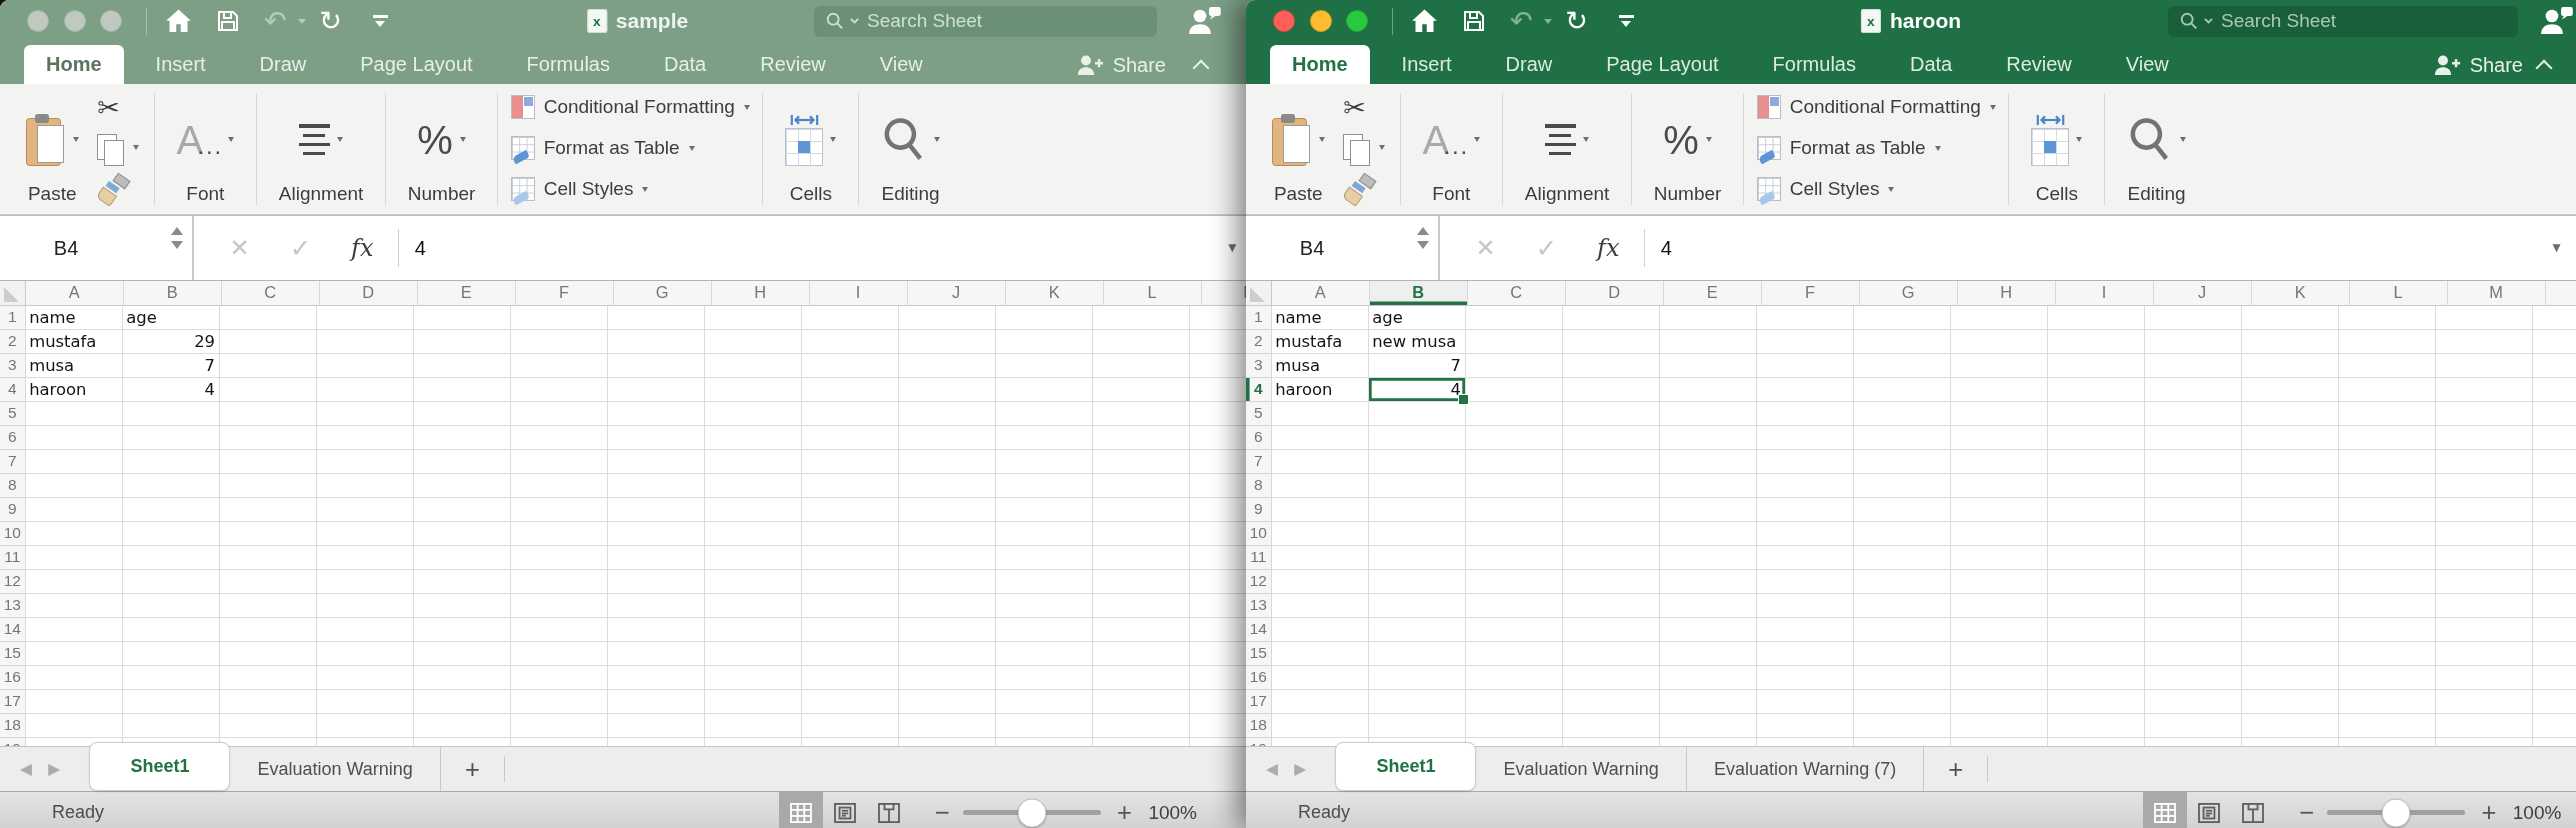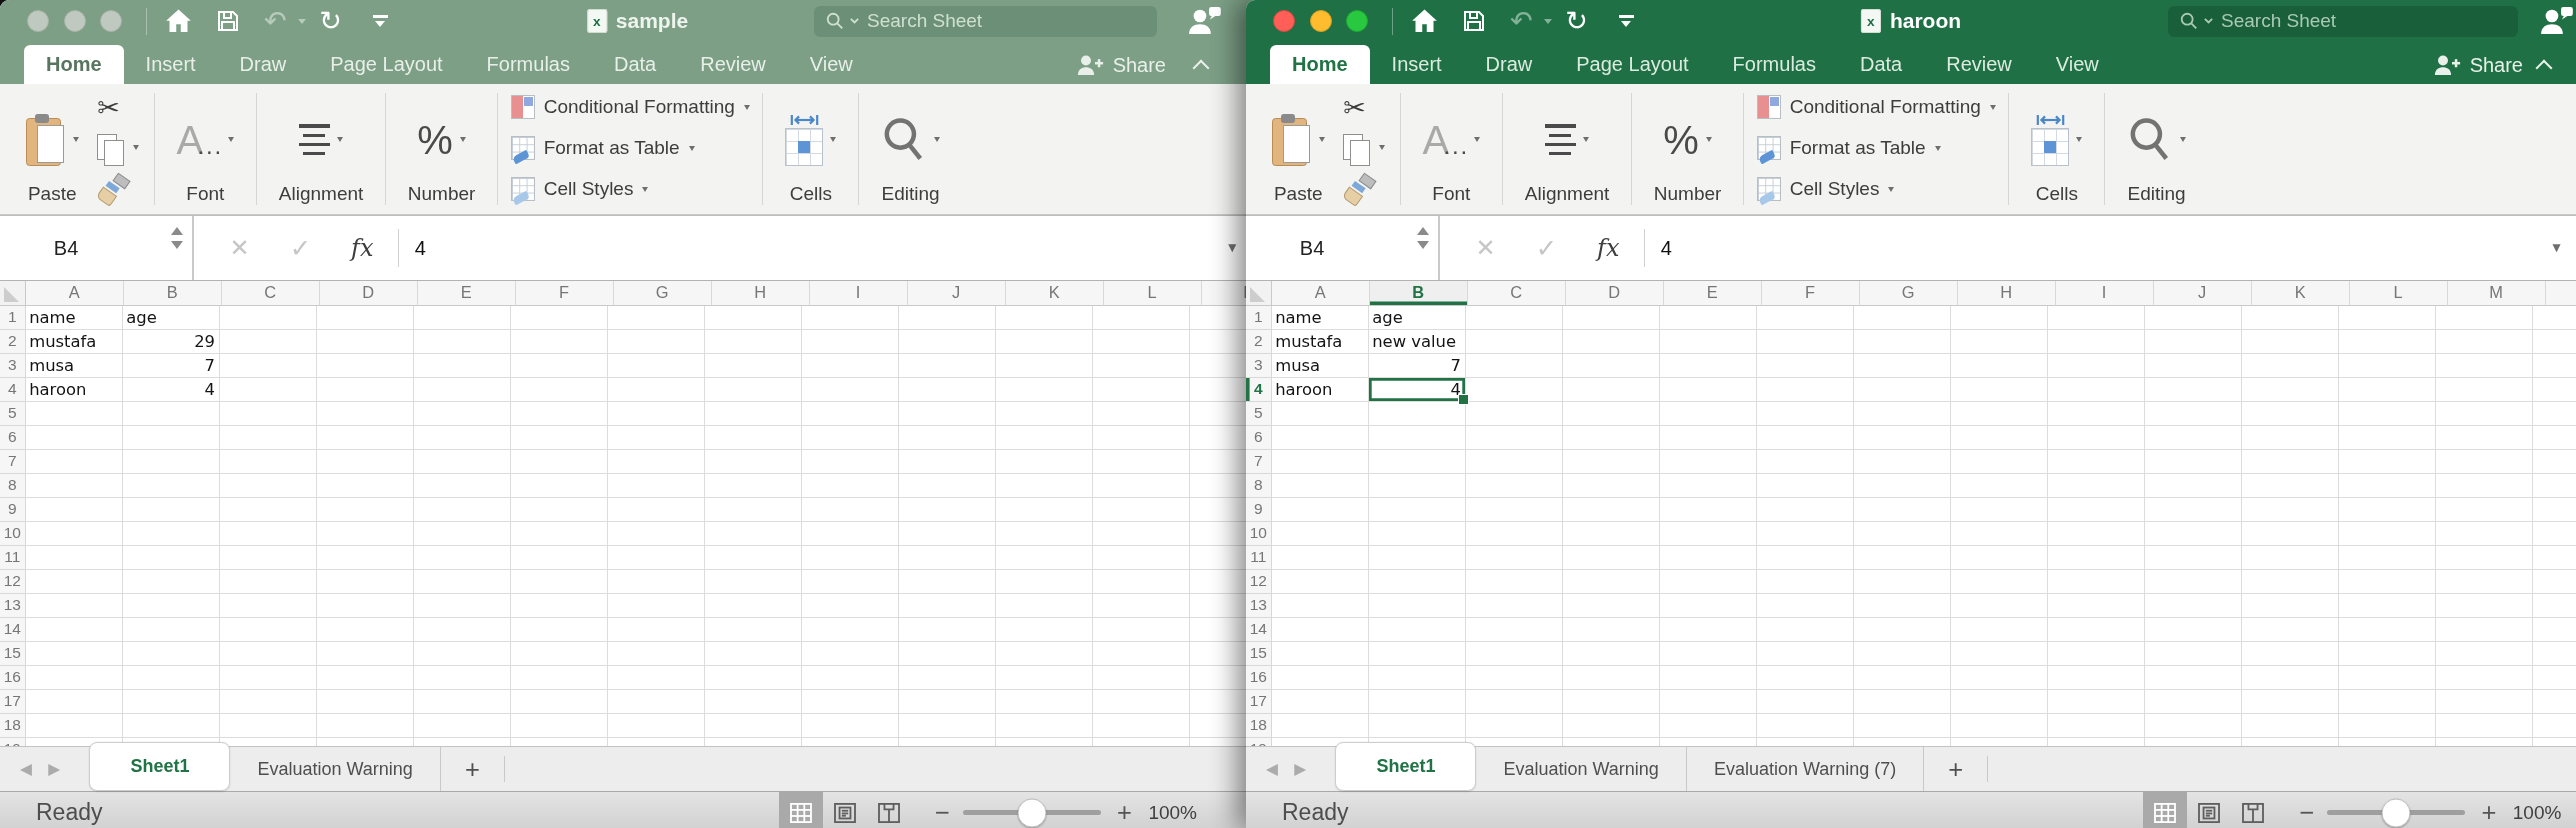--- a/index.html
+++ b/index.html
@@ -35,21 +35,21 @@
   .win-active .searchbox{background:#19603a;right:58px;width:328px;}
   .searchbox,.searchbox *{color:#cfe0d2;}
   .win-active .searchbox,.win-active .searchbox *{color:#a9c9b4;}
   .s-ph{font-size:19px;}
   .person{position:absolute;top:6.4px;}
   .win-inactive .person{right:53px;}
   .win-active .person{right:1.8px;}
 
   
   .tabrow{position:relative;height:42px;display:flex;align-items:flex-end;padding-left:24px;}
-  .rtabs{display:flex;align-items:flex-end;gap:0;}
+  .rtabs{display:flex;align-items:flex-end;gap:10px;}
   .rtab{font-size:20px;color:#e8efe9;padding:8.2px 22px;data:;}
   .win-active .rtab{color:#dcebe0;}
   .rtab.active{background:#fff;border-radius:6.4px 6.4px 0 0;font-weight:bold;}
   .win-active .rtab.active{color:#217346;}
   .win-inactive .rtab.active{color:#587560;}
   .share{position:absolute;bottom:7.3px;display:flex;align-items:center;gap:8.2px;color:#e9f0ea;font-size:20px;}
   .win-inactive .share{right:109px;}
   .win-active .share{right:53px;}
   .collapse{position:absolute;bottom:11px;width:14.6px;height:14.6px;}
   .collapse:before{content:"";position:absolute;left:0.9px;top:3.6px;width:10px;height:10px;border-left:2.7px solid #e9f0ea;border-top:2.7px solid #e9f0ea;transform:rotate(45deg);}
@@ -139,21 +139,21 @@
   .sheetbar{height:44px;background:#ededed;border-top:0.9px solid #c3c3c3;display:flex;align-items:center;padding-left:20px;position:relative;}
   .nav-l,.nav-r{color:#ababab;font-size:15.5px;margin-right:16.4px;}
   .stabs{display:flex;align-items:center;height:100%;margin-left:12.8px;}
   .stab{font-size:18px;color:#4f4f4f;padding:0 27px;height:100%;display:flex;align-items:center;border-right:0.9px solid #c9c9c9;}
   .stab:first-child{border-left:0.9px solid #c9c9c9;}
   .stab.active{background:#fff;color:#217346;font-weight:bold;border:0.9px solid #cdcdcd;border-radius:8.2px;height:47px;margin-top:-5.5px;padding:0 40px;position:relative;z-index:2;box-shadow:0 0.9px 1.8px rgba(0,0,0,.12);}
   .addsheet{font-size:25.5px;color:#4f4f4f;padding:0 24px;border-right:0.9px solid #c9c9c9;height:60%;display:flex;align-items:center;}
 
   
   .statusbar{height:41px;background:linear-gradient(#e4e4e4,#cfcfcf);border-top:0.9px solid #a9a9a9;display:flex;align-items:center;}
-  .ready{font-size:23px;color:#4d4d4d;margin-left:36px;}
+  .ready{font-size:18px;color:#4d4d4d;margin-left:52px;}
   .sb-right{margin-left:auto;display:flex;align-items:center;height:100%;}
   .view-btn{width:44px;height:100%;display:flex;align-items:center;justify-content:center;color:#5e5e5e;}
   .view-btn.active{background:#a9a9a9;color:#fff;}
   .z-minus{font-size:25.5px;color:#555;margin:0 12.8px 0 24px;}
   .z-track{width:138px;height:4.6px;background:#9f9f9f;border-radius:2.7px;position:relative;}
   .z-knob{position:absolute;left:50%;top:50%;transform:translate(-50%,-50%);width:27px;height:27px;border-radius:50%;background:#fff;border:0.9px solid #bdbdbd;box-shadow:0 0.9px 1.8px rgba(0,0,0,.25);}
   .z-plus{font-size:25.5px;color:#555;margin:0 16.4px;}
   .z-pct{font-size:19px;color:#3f3f3f;}
   .win-inactive .z-pct{margin-right:78px;}
   .win-active .z-pct{margin-right:14.6px;}
@@ -981,21 +981,21 @@
         <div class="g-cell"></div>
         <div class="g-cell"></div>
         <div class="g-cell"></div>
         <div class="g-cell"></div>
         <div class="g-cell"></div>
         <div class="g-cell"></div>
       </div>
       <div class="g-row">
         <div class="g-row-h">2</div>
         <div class="g-cell">mustafa</div>
-        <div class="g-cell">new value</div>
+        <div class="g-cell">new musa</div>
         <div class="g-cell"></div>
         <div class="g-cell"></div>
         <div class="g-cell"></div>
         <div class="g-cell"></div>
         <div class="g-cell"></div>
         <div class="g-cell"></div>
         <div class="g-cell"></div>
         <div class="g-cell"></div>
         <div class="g-cell"></div>
         <div class="g-cell"></div>

